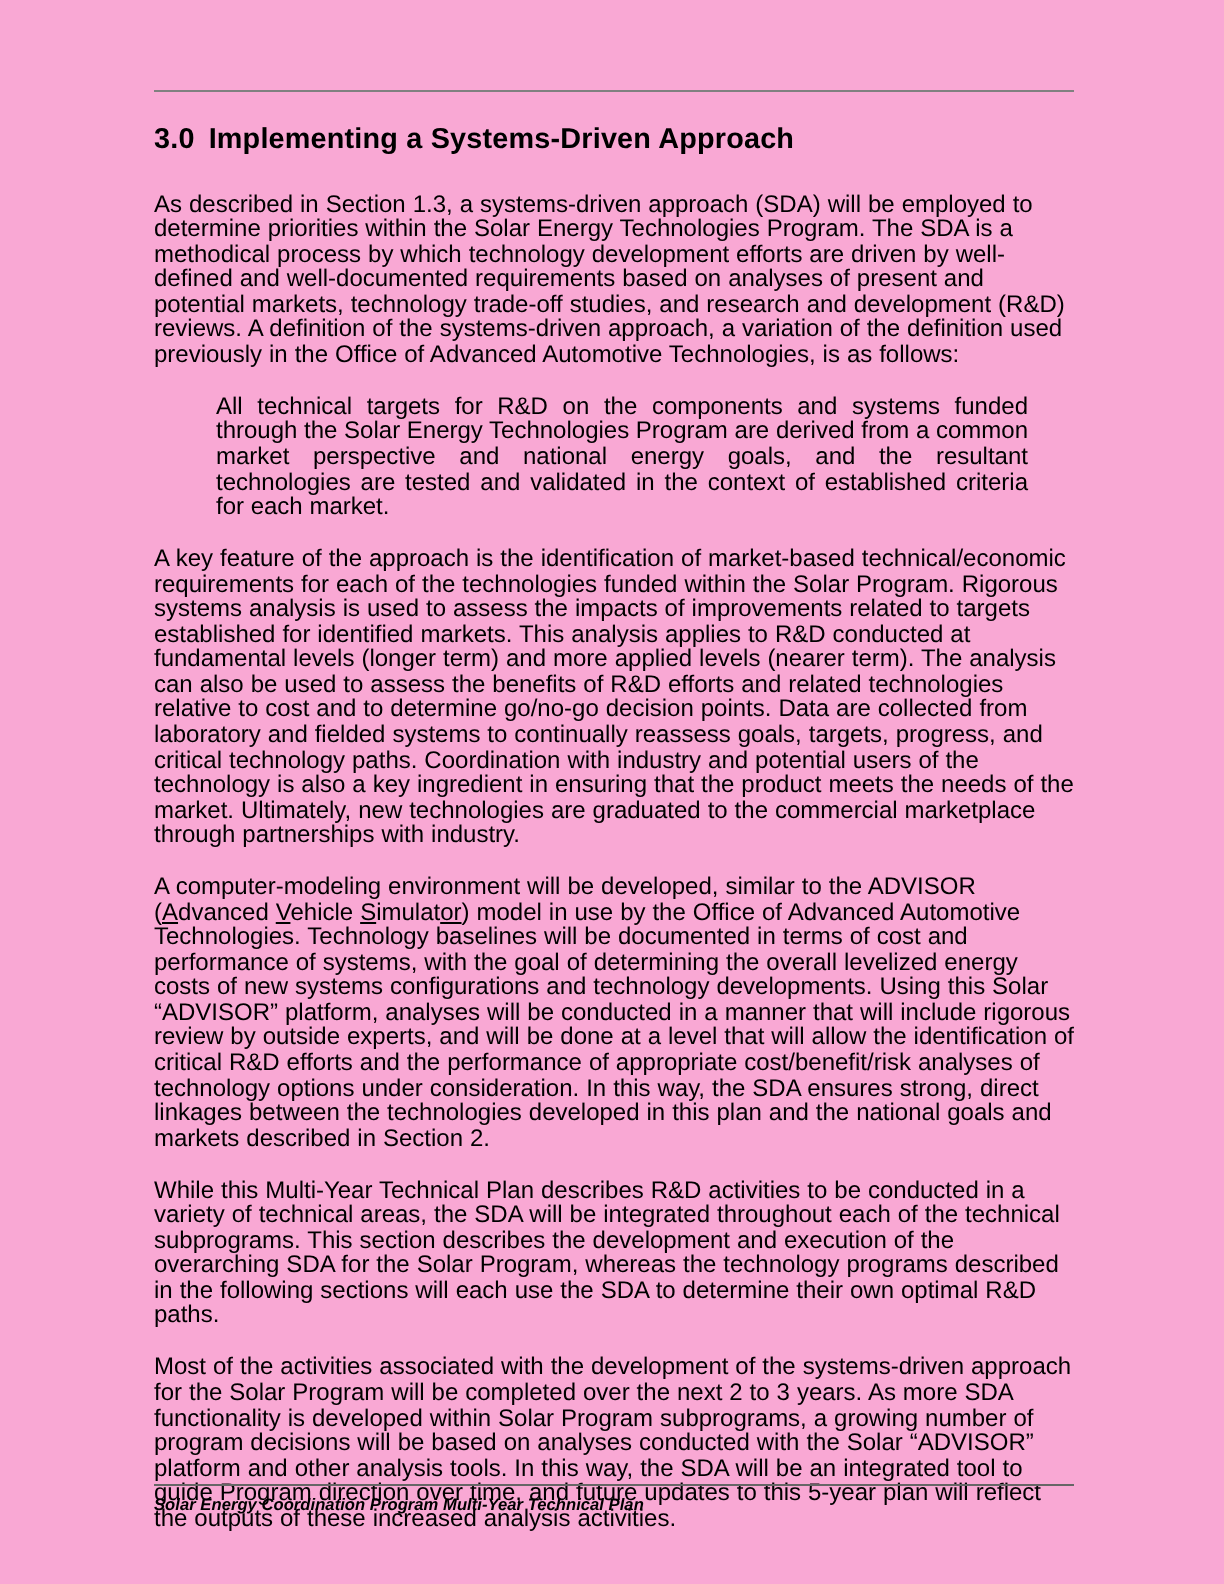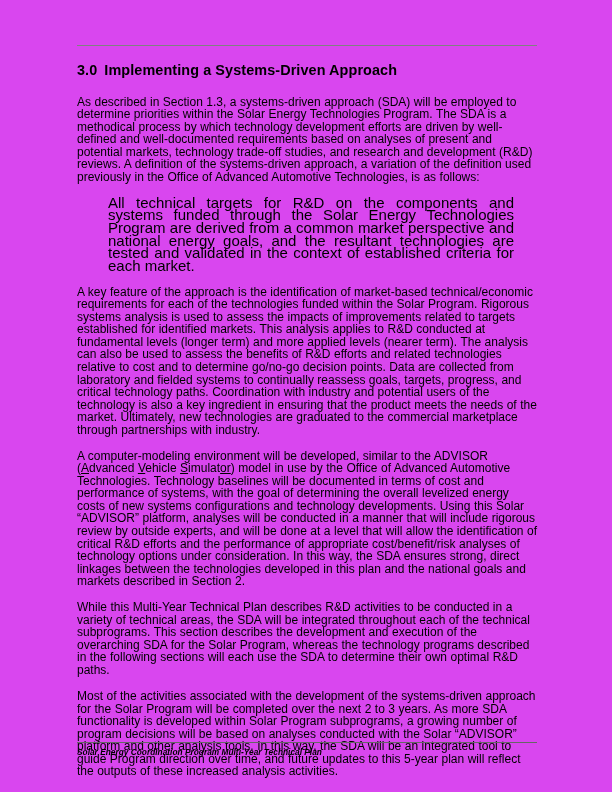--- a/index.html
+++ b/index.html
@@ -9,21 +9,21 @@
     background: #ffffff;
   }
   body {
     font-family: "Liberation Sans", sans-serif;
     color: #000000;
   }
   .page {
     position: relative;
     width: 612px;
     height: 792px;
-    background: #d946ef;
+    background: #f9a8d4;
     overflow: hidden;
     box-sizing: border-box;
   }
 
   
   .header-rule {
     position: absolute;
     left: 77px;
     top: 45px;
     width: 460px;
@@ -54,21 +54,21 @@
   p.body-para {
     font-size: 12px;
     line-height: 12.55px;
     margin: 0 0 13.5px 0;
     text-align: left;
     color: #000;
     word-spacing: 0.15px;
   }
 
   blockquote.quote {
-    font-size: 15px;
+    font-size: 12px;
     line-height: 12.55px;
     margin: 0 0 13.5px 0;
     padding: 0;
     margin-left: 31px;
     margin-right: 23px;
     text-align: justify;
     text-justify: inter-word;
     color: #000;
   }
 

